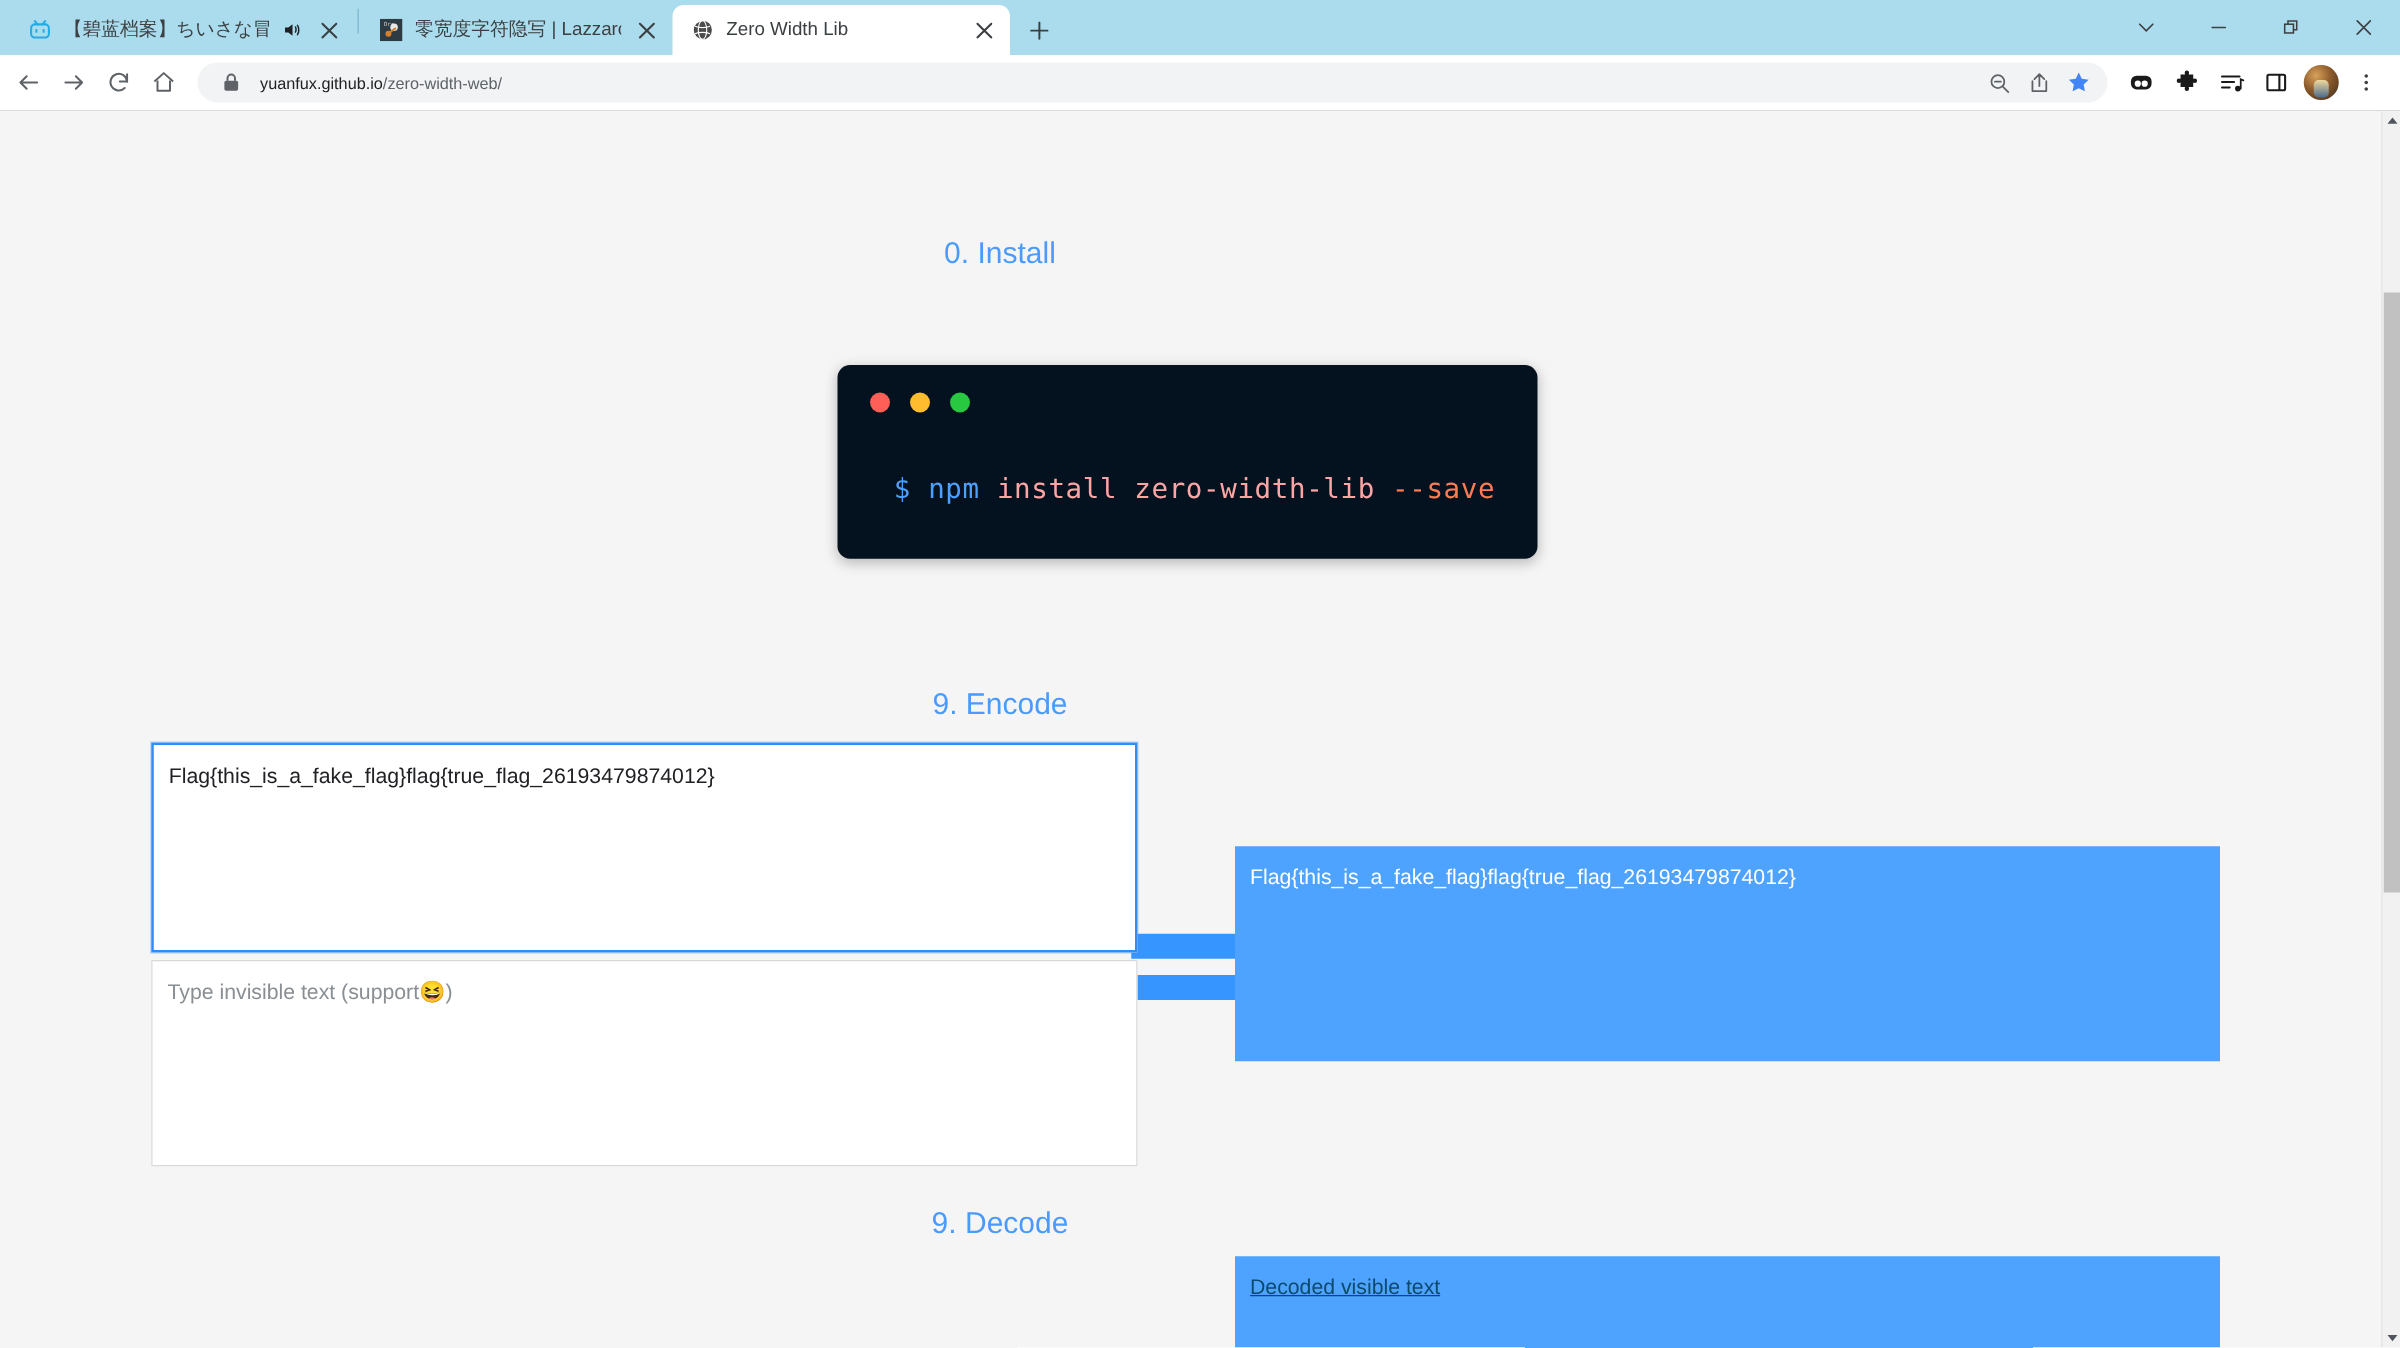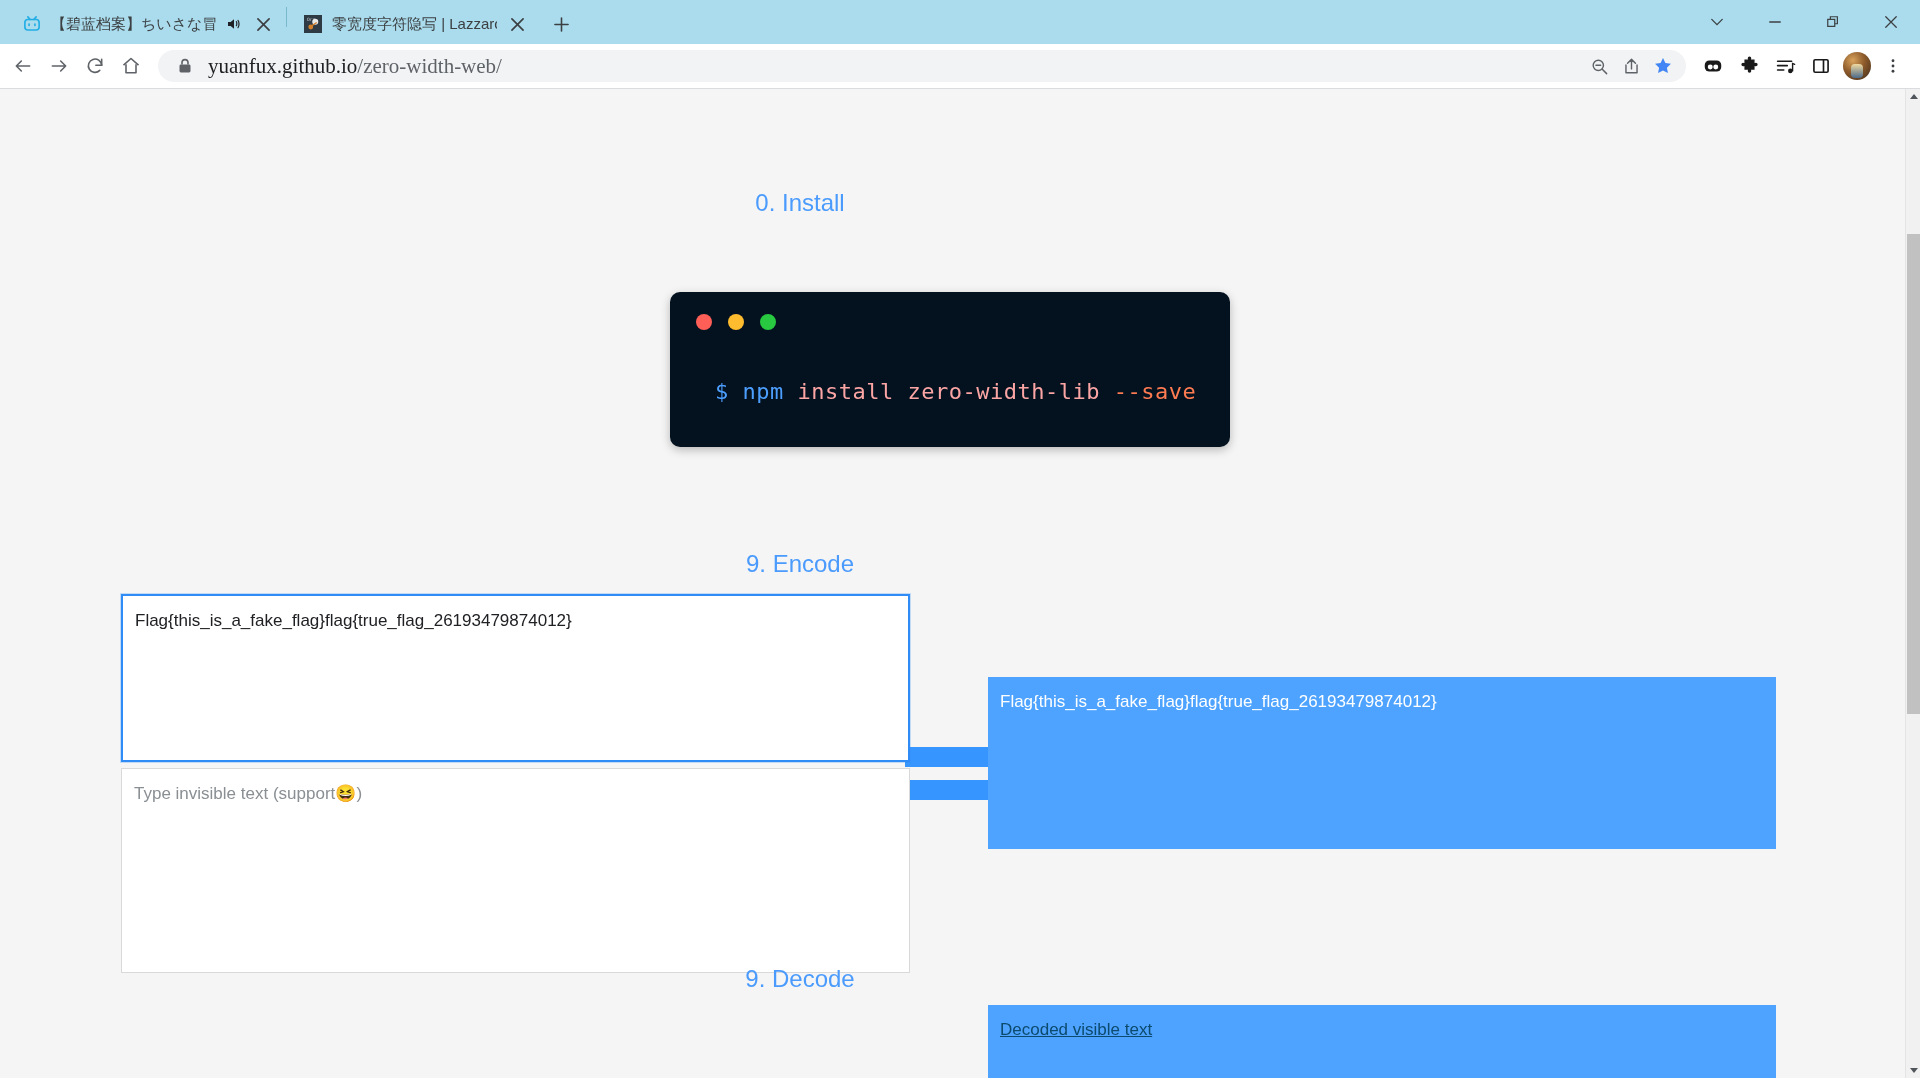--- a/index.html
+++ b/index.html
@@ -128,26 +128,25 @@
     border-radius: 16px;
     display: flex;
     align-items: center;
     padding: 0 12px 0 16px;
     margin: 0 8px;
     gap: 12px;
     min-width: 0;
     cursor: text;
   }
   .url {
-    font-size: 21px;
+    font-size: 13px;
     color: #5f6368;
     white-space: nowrap;
     overflow: hidden;
     flex: 1 1 auto;
-    font-family: Liberation Serif, serif;
   }
   .url b { color: #202124; font-weight: normal; }
   .omni-actions { display: flex; align-items: center; gap: 10px; flex: 0 0 auto; }
   .omni-ic { width: 22px; height: 22px; display:flex; align-items:center; justify-content:center; cursor:pointer; }
   .avatar {
     width: 28px; height: 28px; border-radius: 50%;
     background: radial-gradient(circle at 35% 30%, #d8a15a 0%, #8c5a2b 45%, #3a2a1b 100%);
     flex: 0 0 28px;
     margin: 0 3px;
     cursor: pointer;
@@ -316,20 +315,36 @@
         </svg>
       </span>
       <span class="tab-title">零宽度字符隐写 | Lazzaro</span>
       <span class="tab-close">
         <svg width="13" height="13" viewBox="0 0 14 14">
             <path d="M1 1 L13 13 M13 1 L1 13" stroke="#3c4043" stroke-width="1.8" stroke-linecap="round"></path>
           </svg>
       </span>
     </div>
 
+    <div class="tab active">
+      <span class="tab-favicon">
+        <svg width="18" height="18" viewBox="0 0 24 24">
+          <circle cx="12" cy="12" r="10" fill="#4b4b4b"></circle>
+          <path d="M12 2a10 10 0 0 0 0 20" fill="none" stroke="#fff" stroke-width="1.4"></path>
+          <path d="M4 8c4 2 12 2 16 0M4 16c4-2 12-2 16 0" fill="none" stroke="#fff" stroke-width="1.2"></path>
+          <ellipse cx="12" cy="12" rx="4.5" ry="10" fill="none" stroke="#fff" stroke-width="1.2"></ellipse>
+        </svg>
+      </span>
+      <span class="tab-title">Zero Width Lib</span>
+      <span class="tab-close">
+        <svg width="13" height="13" viewBox="0 0 14 14">
+            <path d="M1 1 L13 13 M13 1 L1 13" stroke="#3c4043" stroke-width="1.8" stroke-linecap="round"></path>
+          </svg>
+      </span>
+    </div>
 
     <div class="newtab">
       <svg width="15" height="15" viewBox="0 0 16 16">
           <path d="M8 1v14M1 8h14" stroke="#3c4043" stroke-width="1.7" stroke-linecap="round"></path>
         </svg>
     </div>
 
     <div class="winctl">
       <div class="winbtn">
         <svg width="14" height="14" viewBox="0 0 16 16">
@@ -464,21 +479,21 @@
 
       <div class="section-title" style="position:absolute; left:675px; top:461px; width:250px;">9. Encode</div>
 
       <div class="connector" style="left:905px; top:658px; width:105px;"></div>
       <div class="connector" style="left:905px; top:691px; width:105px;"></div>
 
       <div class="ta focused" style="left:121px; top:505px; width:789px; height:168px;">
         <span>Flag{this_is_a_fake_flag}flag{true_flag_26193479874012}</span>
       </div>
 
-      <div class="ta" style="left:121px; top:679px; width:789px; height:205px;">
+      <div class="ta" style="left:121px; top:679px; width:789px; height:165px;">
         <span class="ph">Type invisible text (support😆)</span>
       </div>
 
       <div class="outbox" style="left:988px; top:588px; width:788px; height:172px;">
         <span>Flag{this_is_a_fake_flag}flag{true_flag_26193479874012}</span>
       </div>
 
       <div class="section-title" style="position:absolute; left:675px; top:876px; width:250px;">9. Decode</div>
 
       <div class="outbox" style="left:988px; top:916px; width:788px; height:172px;">

